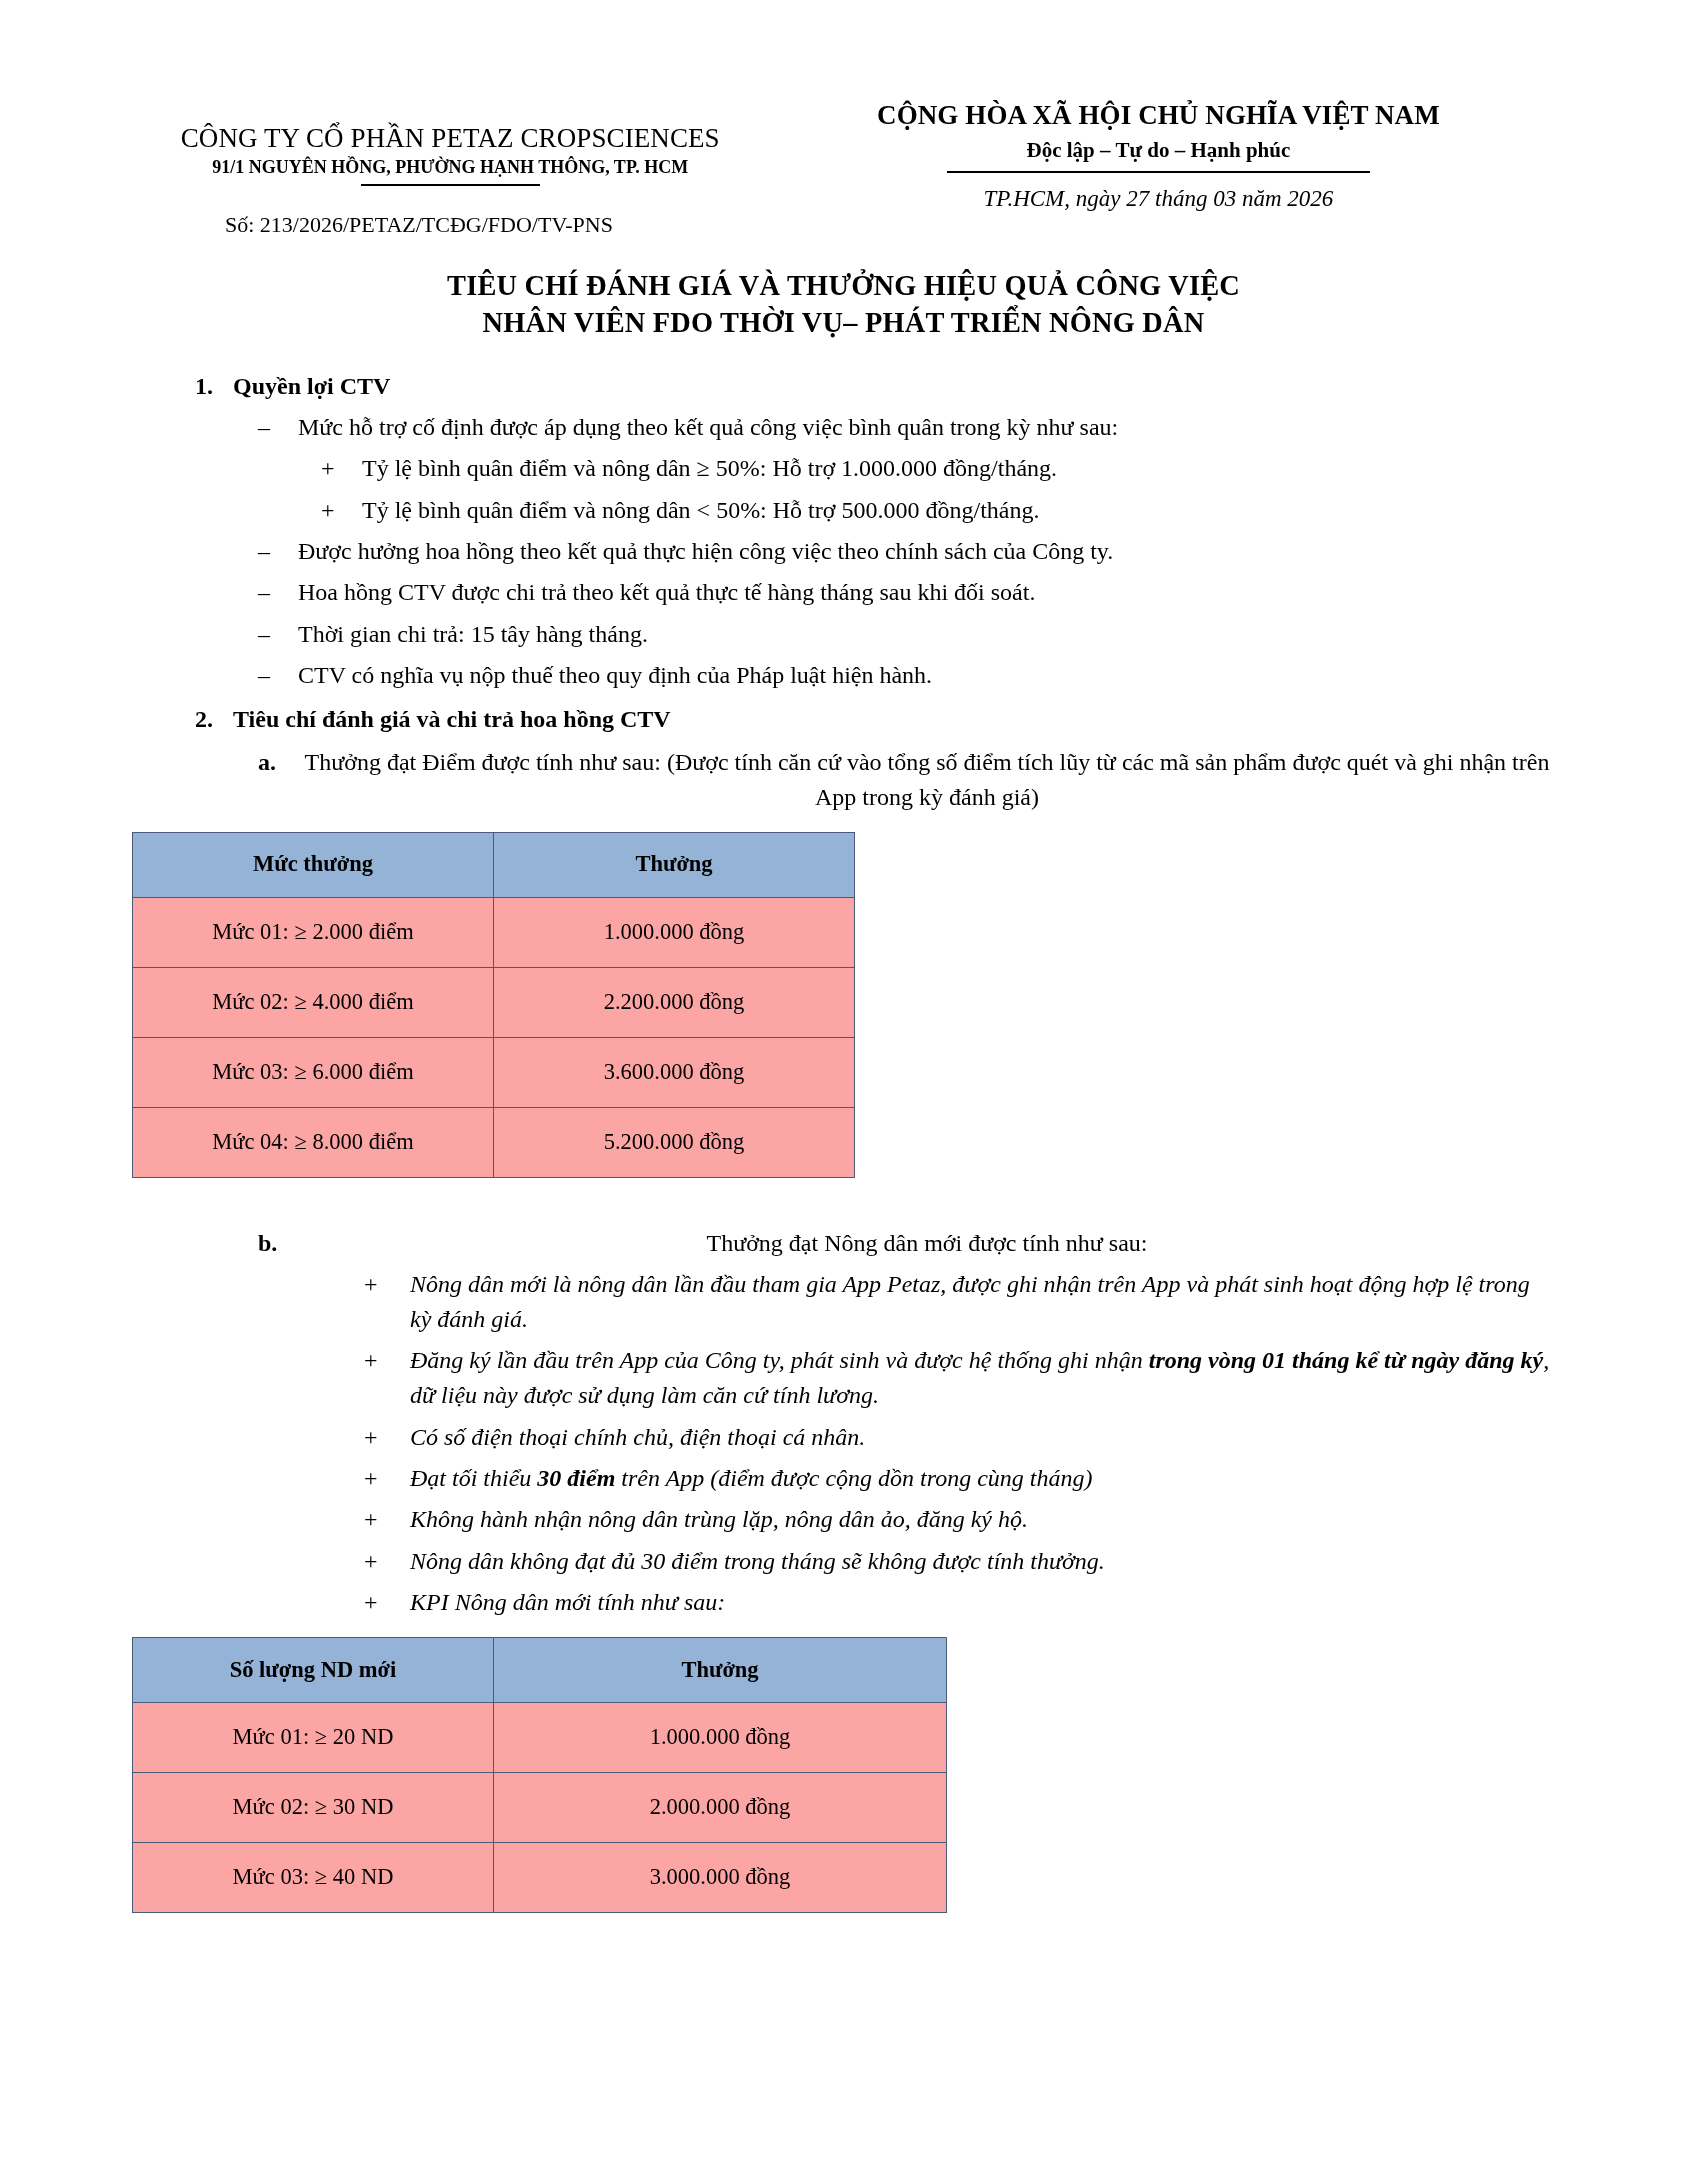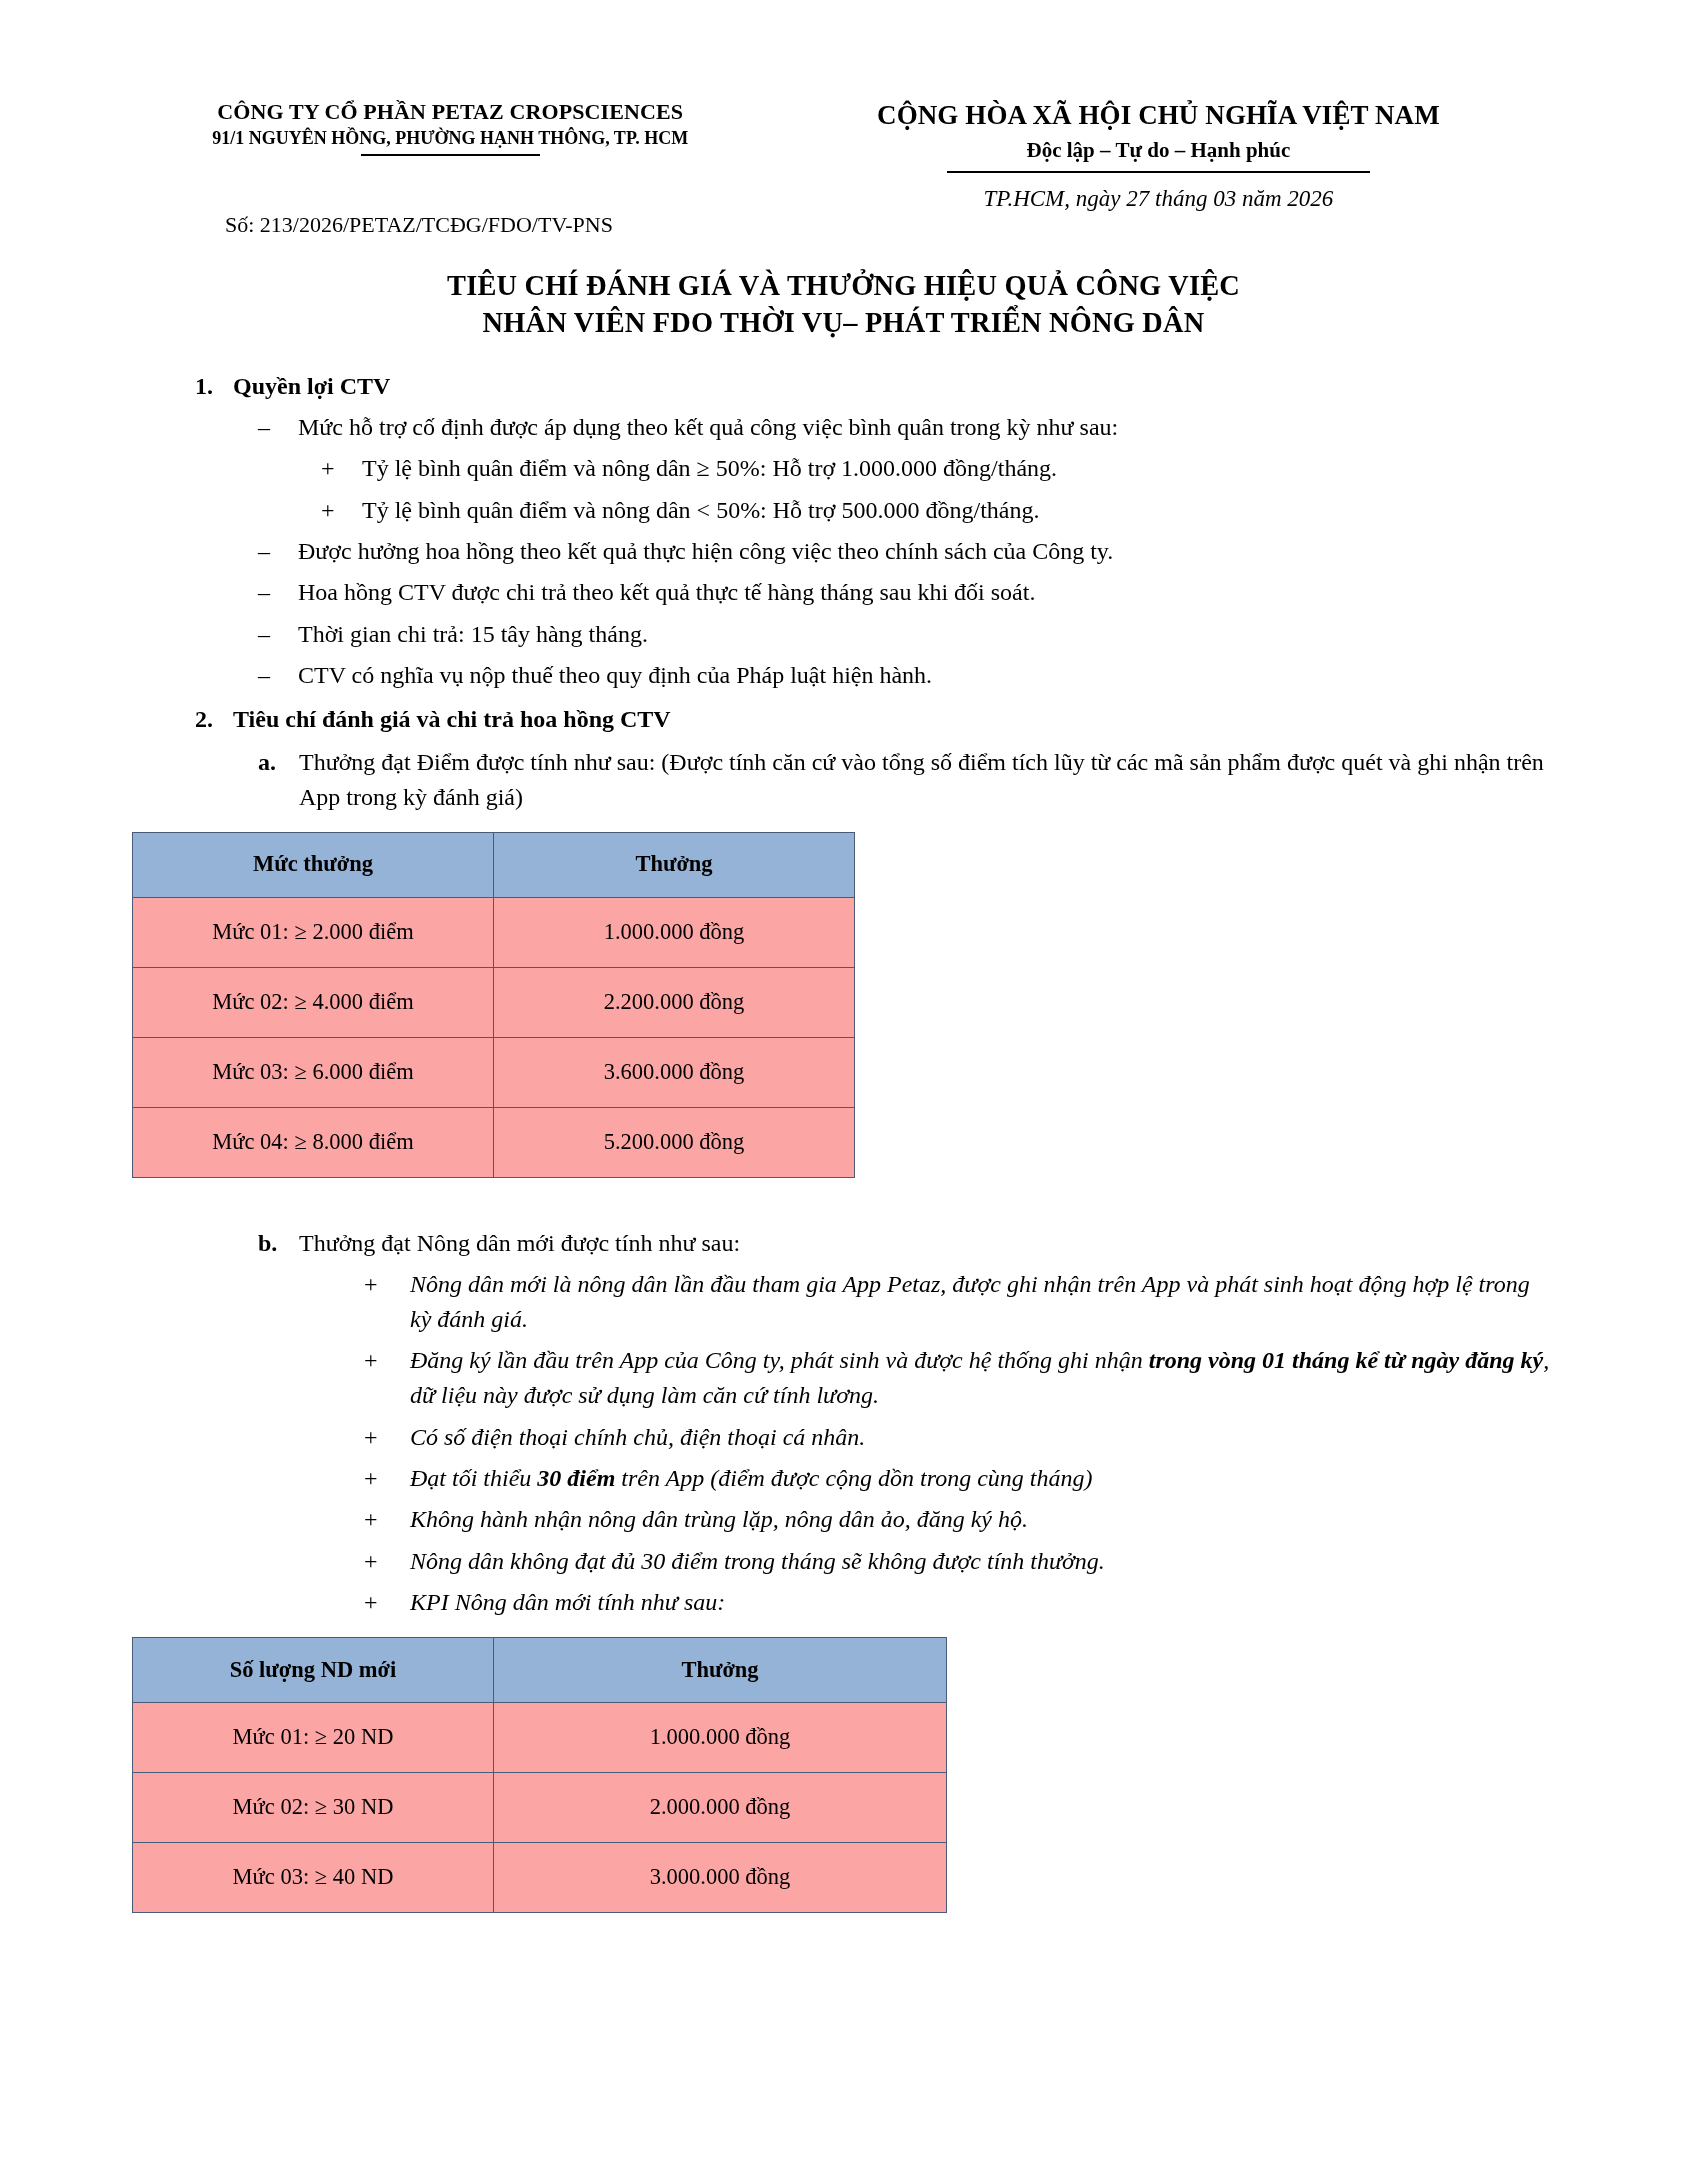--- a/index.html
+++ b/index.html
@@ -30,24 +30,25 @@
   .header-left {
     width: 44%;
     text-align: center;
     padding-left: 6.6px;
   }
   .header-right {
     width: 56%;
     text-align: center;
   }
   .org-name {
-    font-weight: bold;
-    font-size: 22px;
+    font-weight: normal;
+    font-size: 27px;
     line-height: 1.18;
     letter-spacing: 0.1px;
+    margin-top: 24px;
   }
   .org-addr {
     font-weight: bold;
     font-size: 18px;
     line-height: 1.2;
     margin-top: 2.6px;
   }
   .rule-short {
     width: 179px;
     height: 2px;
@@ -126,21 +127,21 @@
   .lvl2b {
     display: flex;
     margin-top: 8px;
     padding-left: 126px;
   }
   .lvl2b .marker {
     width: 41px;
     flex: 0 0 41px;
     font-weight: bold;
   }
-  .lvl2b .text { flex: 1; }
+  .lvl2b .text { flex: 1; text-align: center; }
 
   .lvl3 {
     display: flex;
     margin-top: 6.6px;
     padding-left: 189px;
   }
   .lvl3 .marker {
     width: 41px;
     flex: 0 0 41px;
   }

